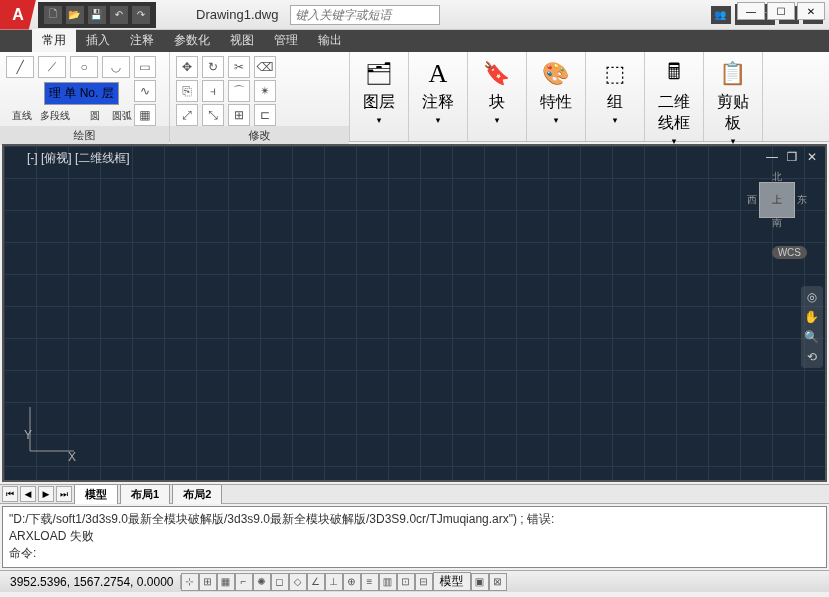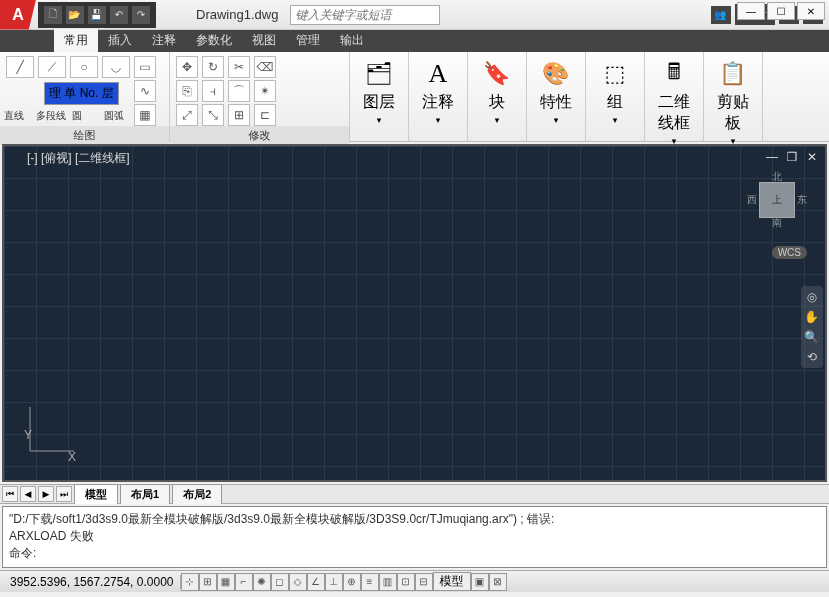--- a/index.html
+++ b/index.html
@@ -10,35 +10,35 @@
 .qat { display: flex; gap: 4px; padding: 0 6px; background: #333; height: 26px; align-items: center; margin-left: 2px; }
 .qat-btn { width: 18px; height: 18px; background: #555; color: #ddd; display: flex; align-items: center; justify-content: center; cursor: pointer; font-size: 10px; }
 .title-file { margin-left: 40px; color: #333; font-size: 13px; }
 .search-box { margin-left: 12px; height: 20px; width: 150px; padding: 2px 4px; font-style: italic; color: #888; border: 1px solid #aaa; background: #fff; }
 .title-right { margin-left: auto; display: flex; align-items: center; gap: 4px; padding-right: 6px; height: 30px; }
 .title-right .tbtn { width: 20px; height: 18px; background: #444; color: #ddd; display: flex; align-items: center; justify-content: center; font-size: 10px; cursor: pointer; }
 .login-btn { background: #444; color: #ddd; padding: 2px 8px; cursor: pointer; }
 .win-controls { position: absolute; top: 2px; right: 4px; display: flex; gap: 2px; }
 .win-controls div { width: 28px; height: 18px; border: 1px solid #aaa; background: #f8f8f8; display: flex; align-items: center; justify-content: center; font-size: 10px; cursor: pointer; }
 
-.menu-tabs { height: 22px; background: #444; display: flex; align-items: flex-end; padding-left: 54px; }
+.menu-tabs { height: 22px; background: #444; display: flex; align-items: flex-end; padding-left: 32px; }
 .menu-tab { padding: 3px 10px; color: #ddd; cursor: pointer; }
 .menu-tab.active { background: #f5f5f5; color: #222; }
 
 .ribbon { height: 90px; background: linear-gradient(#fdfdfd, #ececec); border-bottom: 1px solid #bbb; display: flex; }
 .ribbon-panel { border-right: 1px solid #ccc; padding: 4px 6px 0 6px; display: flex; flex-direction: column; position: relative; }
 .ribbon-panel .panel-body { flex: 1; display: flex; gap: 4px; }
 .panel-label { text-align: center; font-size: 11px; color: #333; padding: 2px 0; background: #e0e0e0; margin: 0 -6px; }
 .rbtn { width: 22px; height: 22px; border: 1px solid #bbb; background: #fff; display: flex; align-items: center; justify-content: center; cursor: pointer; font-size: 12px; color: #555; }
 .rbtn.wide { width: 28px; }
 .big-btn { width: 46px; display: flex; flex-direction: column; align-items: center; gap: 2px; cursor: pointer; padding: 2px; }
 .big-btn .icon { width: 32px; height: 32px; display: flex; align-items: center; justify-content: center; font-size: 22px; }
 .big-btn .lbl { font-size: 16px; text-align: center; }
 .col-btns { display: flex; flex-direction: column; gap: 2px; }
-.draw-lbl { position: absolute; bottom: 18px; font-size: 10px; color: #333; width: 28px; text-align: left; }
+.draw-lbl { position: absolute; bottom: 18px; font-size: 10px; color: #333; width: 28px; text-align: right; }
 
 .tooltip { position: absolute; top: 82px; left: 44px; background: #1d4ed8; border: 1px solid #999; padding: 2px 4px; font-size: 12px; z-index: 10; }
 
 .canvas-area { position: relative; height: 338px; background: #1a2838; border: 2px solid #555; margin: 2px; }
 .viewport-label { position: absolute; top: 4px; left: 8px; color: #ddd; font-size: 12px; margin-left: 15px; }
 .canvas-controls-tr { position: absolute; top: 4px; right: 6px; display: flex; gap: 6px; color: #ddd; }
 .canvas-controls-tr div { cursor: pointer; width: 14px; text-align: center; }
 .viewcube { position: absolute; top: 24px; right: 18px; width: 60px; height: 60px; }
 .viewcube .cube { width: 36px; height: 36px; background: #8a9199; border: 1px solid #aaa; margin: 12px auto 0; display: flex; align-items: center; justify-content: center; color: #333; font-size: 10px; }
 .viewcube .dir { position: absolute; color: #999; font-size: 10px; }

